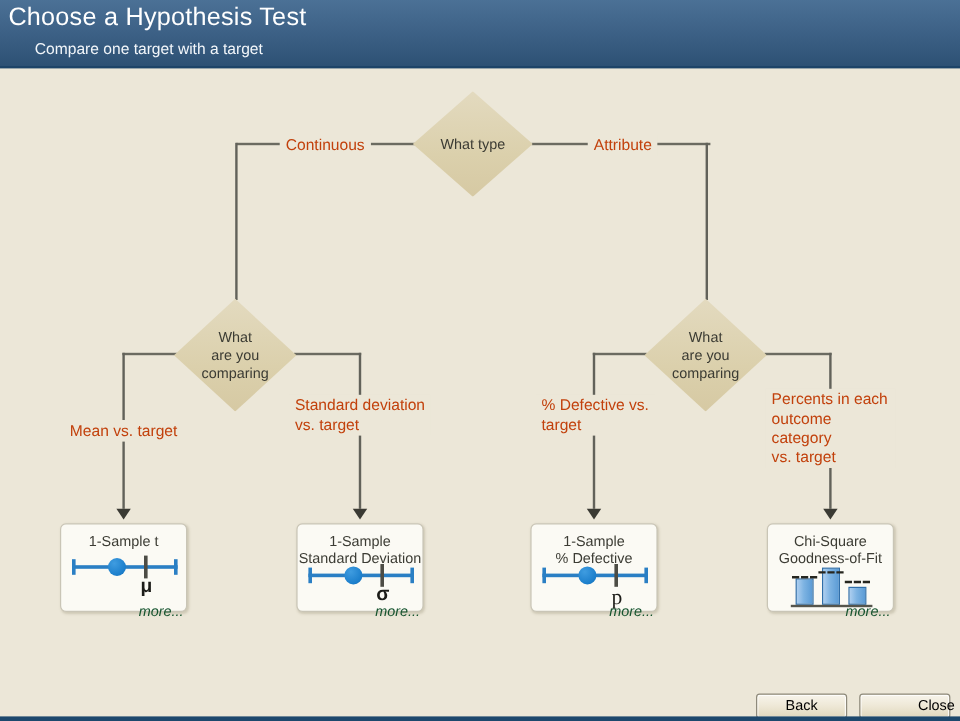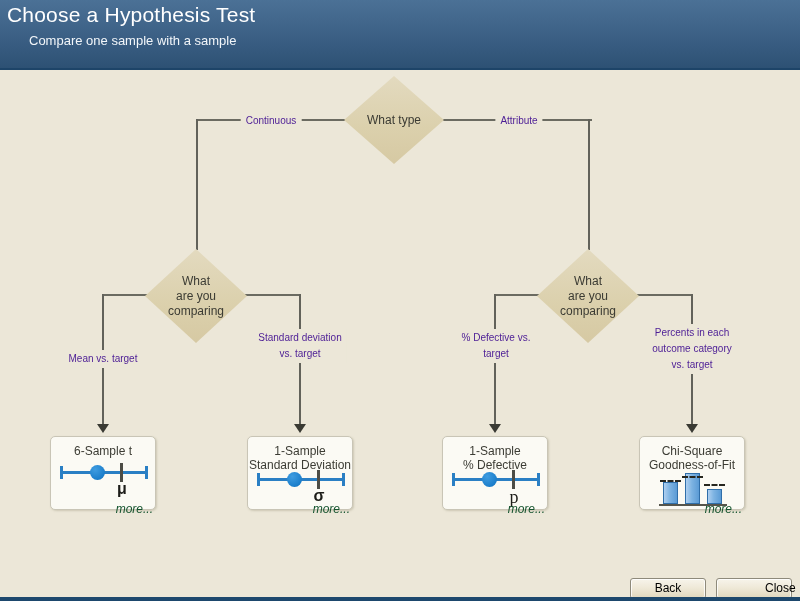--- a/index.html
+++ b/index.html
@@ -3,21 +3,21 @@
 <meta charset="utf-8">
 <style>
   * { margin: 0; padding: 0; box-sizing: border-box; }
   body { font-family: "Liberation Sans", sans-serif; }
   #canvas {
     position: relative; width: 800px; height: 601px;
     background: #ece7d8; overflow: hidden;
   }
   
   #header {
-    position: absolute; left: 0; top: 0; width: 800px; height: 70px;
+    position: absolute; left: 0; top: 0; width: 800px; height: 57px;
     background: linear-gradient(180deg, #4b7196 0%, #3b5f84 55%, #2d5174 100%);
     border-bottom: 2px solid #1d4468;
   }
   #header .title {
     position: absolute; left: 7px; top: 3px;
     font-size: 21px; color: #ffffff; letter-spacing: 0.2px;
   }
   #header .subtitle {
     position: absolute; left: 29px; top: 33px;
     font-size: 13px; color: #f2f6fa;
@@ -35,21 +35,21 @@
   }
   .hline { position: absolute; height: 2px; background: #6b6b61; }
   .vline { position: absolute; width: 2px; background: #62625a; }
   .arrowhead {
     position: absolute; width: 0; height: 0;
     border-left: 6px solid transparent; border-right: 6px solid transparent;
     border-top: 9px solid #3a3a33;
   }
   .branch-label {
     position: absolute; background: #ece7d8; padding: 1px 5px;
-    font-size: 10px; color: #4c1d95; text-align: center;
+    font-size: 13px; color: #c2410c; text-align: left;
     white-space: pre-line; line-height: 16px; transform: translateX(-50%);
   }
   
   .card {
     position: absolute; width: 106px; height: 74px; top: 436px;
     background: #fbfaf4; border: 1px solid #c9c5b6; border-radius: 5px;
     box-shadow: 1px 1px 2px rgba(120,110,80,0.25);
   }
   .card-title {
     margin-top: 7px; font-size: 12px; line-height: 14px;
@@ -95,21 +95,21 @@
     background: #1d486d;
   }
 </style>
 </head>
 <body>
 
 <div id="canvas">
 
   <div id="header">
     <div class="title">Choose a Hypothesis Test</div>
-    <div class="subtitle">Compare one sample with a sample</div>
+    <div class="subtitle">Compare one target with a target</div>
   </div>
 
   <div class="hline" style="left:197px; top:119px; width:150px;"></div>
   <div class="hline" style="left:443px; top:119px; width:149px;"></div>
   <div class="vline" style="left:196px; top:119px; height:131px;"></div>
   <div class="vline" style="left:588px; top:119px; height:131px;"></div>
   <div class="branch-label" style="left:271px; top:112px;">Continuous</div>
   <div class="branch-label" style="left:519px; top:112px;">Attribute</div>
 
   <div class="diamond" style="left:344px; top:76px; width:100px; height:88px;">
@@ -144,21 +144,21 @@
   <div class="branch-label" style="left:103px; top:329px;margin-top:21px;">Mean vs. target</div>
   <div class="branch-label" style="left:300px; top:329px;">Standard deviation
 vs. target</div>
   <div class="branch-label" style="left:496px; top:329px;">% Defective vs.
 target</div>
   <div class="branch-label" style="left:692px; top:324px;">Percents in each
 outcome category
 vs. target</div>
 
   <div class="card" style="left:50px;">
-    <div class="card-title">6-Sample t</div>
+    <div class="card-title">1-Sample t</div>
     <div class="line-icon" style="top:26px;">
       <div class="li-h"></div>
       <div class="li-cap" style="left:0;"></div>
       <div class="li-cap" style="left:85px;"></div>
       <div class="li-dot"></div>
       <div class="li-tick"></div>
       <div class="li-sym">μ</div>
     </div>
   </div>
   <div class="more-link" style="left:50px;">more...</div>

